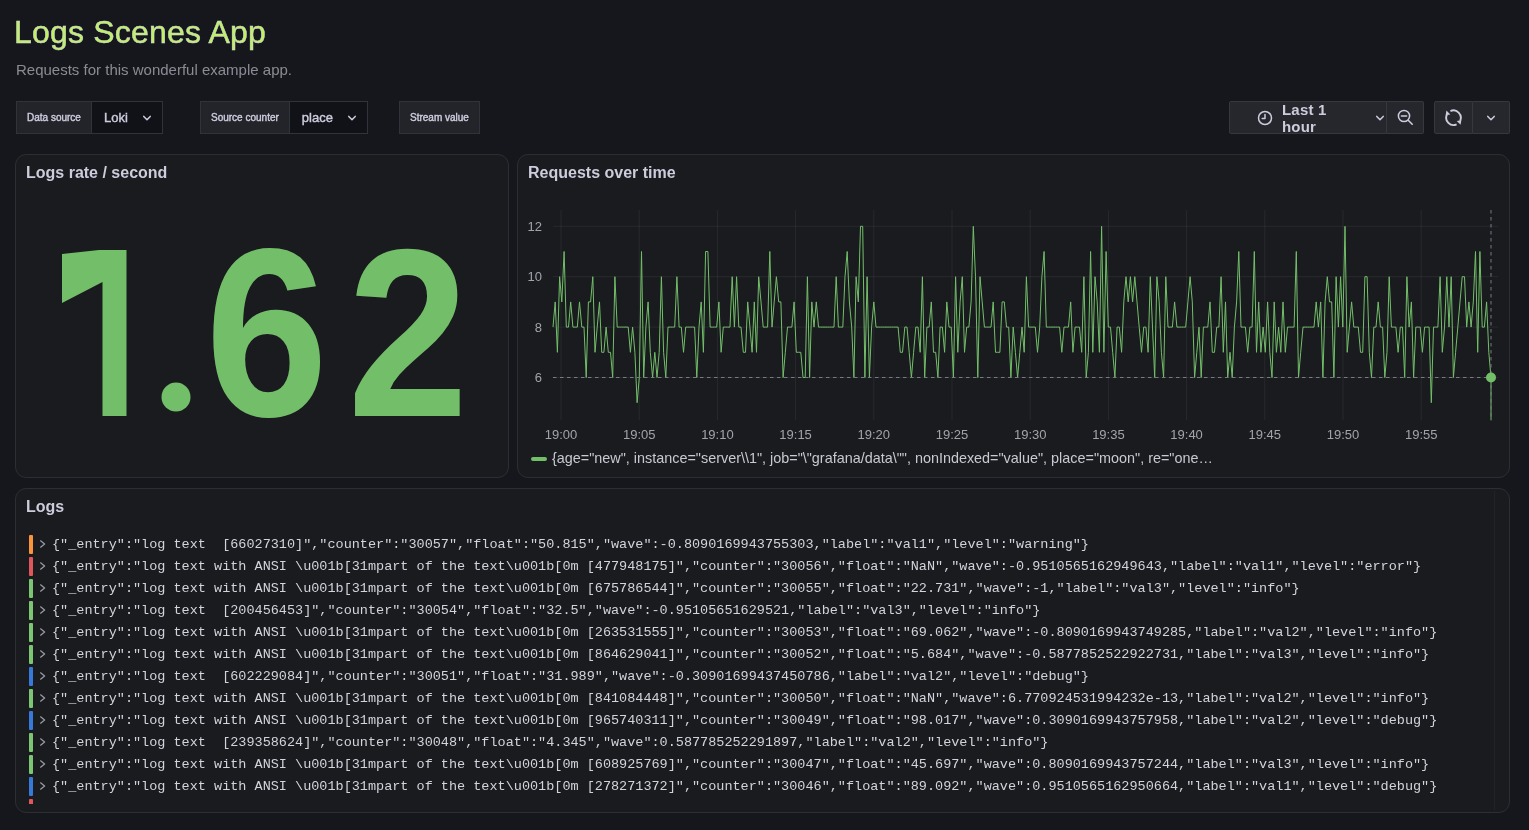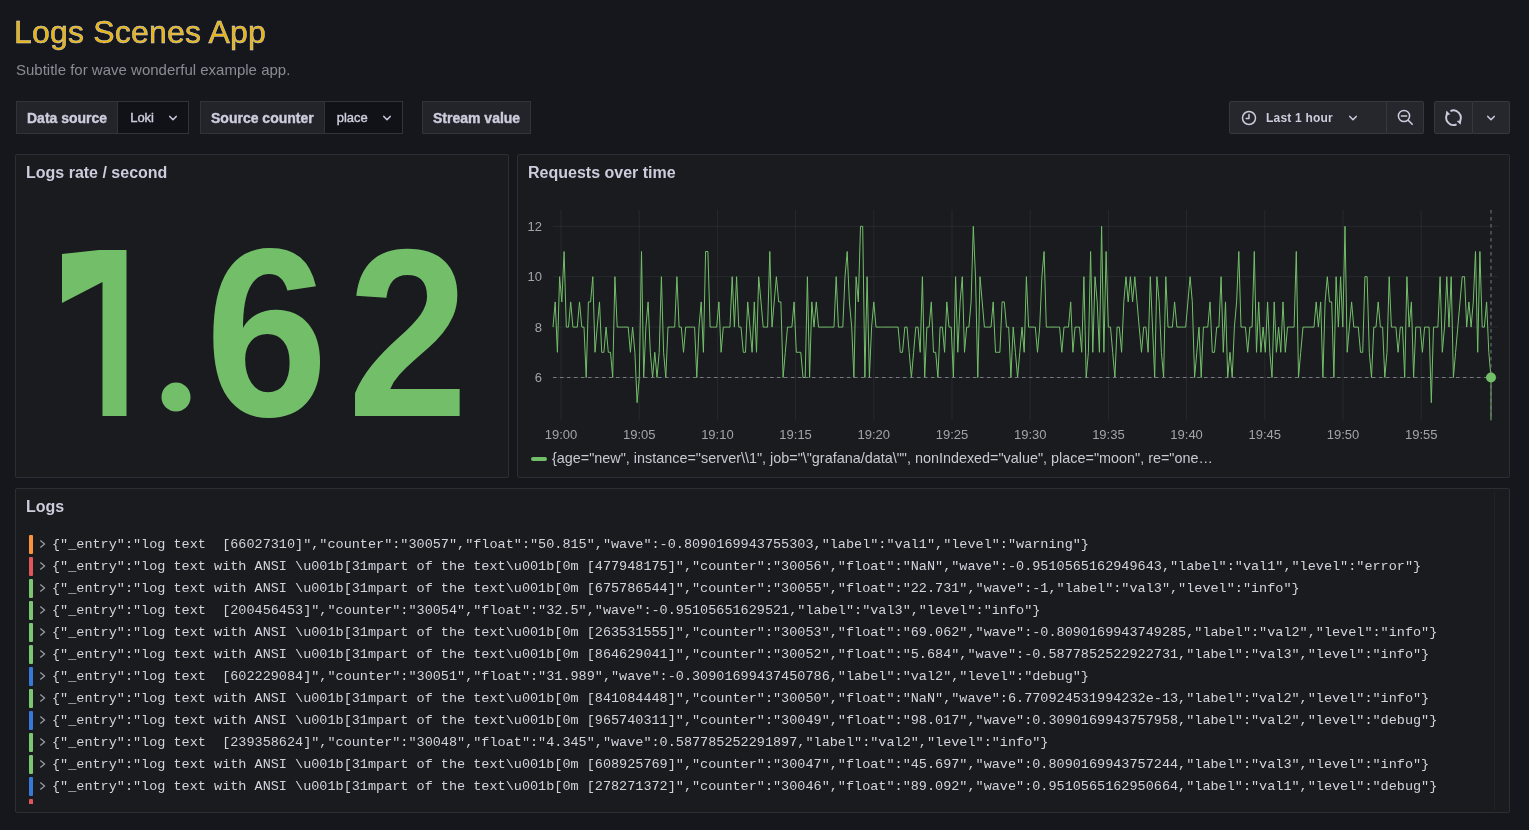--- a/index.html
+++ b/index.html
@@ -1,49 +1,49 @@
 <!DOCTYPE html>
 <html><head><meta charset="utf-8"><style>
 * {margin:0;padding:0;box-sizing:border-box}
 html,body {width:1529px;height:830px;overflow:hidden;background:#16171c;font-family:"Liberation Sans",sans-serif;}
 .abs {position:absolute}
-.panel {position:absolute;background:#191b1f;border:1px solid #2c2e34;border-radius:2px}
+.panel {position:absolute;background:#191b1f;border:1px solid #2c2e34;border-radius:11px}
 .ptitle {position:absolute;left:10px;top:10px;font-size:16px;line-height:16px;font-weight:700;color:#ccccdc}
 .vgroup {position:absolute;top:101px;display:flex;height:33px}
-.vlabel {background:#22242a;border:1px solid #30333a;color:#ccccdc;font-size:14px;font-weight:700;-webkit-text-stroke:0.4px #ccccdc;display:flex;align-items:center;padding:8px 10px;white-space:nowrap}
+.vlabel {background:#22242a;border:1px solid #30333a;color:#ccccdc;font-size:10px;font-weight:400;-webkit-text-stroke:0.4px #ccccdc;display:flex;align-items:center;padding:8px 10px;white-space:nowrap}
 .vval {background:#111218;border:1px solid #30333a;border-left:none;color:#ccccdc;font-size:13px;font-weight:400;-webkit-text-stroke:0.4px #ccccdc;display:flex;align-items:center;padding:0 9px 0 12px;white-space:nowrap;gap:13px}
 .btn {background:#26272d;border:1px solid #37383e;color:#ccccdc;display:flex;align-items:center;justify-content:center;height:33px}
 .gl {stroke:rgba(204,204,220,0.08);stroke-width:1}
 .axl {fill:#a2a4ab;font-size:13px;font-family:'Liberation Sans',sans-serif}
 .lrow {display:flex;align-items:center;height:22px}
 .lbar {width:4px;height:19px;flex:none;border-radius:1px}
 .ltxt {font-family:"Liberation Mono",monospace;font-size:13.5px;color:#d2d3dc;white-space:pre}
 </style></head>
 <body>
-<div class="abs" style="left:14px;top:14px;font-size:32px;color:#eab308;font-weight:400;letter-spacing:0.2px;-webkit-text-stroke:0.5px #d8d9dd">Logs Scenes App</div>
-<div class="abs" style="left:16px;top:61px;font-size:15px;color:#8b8b95">Subtitle for wave wonderful example app.</div>
+<div class="abs" style="left:14px;top:14px;font-size:32px;color:#bef264;font-weight:400;letter-spacing:0.2px;-webkit-text-stroke:0.5px #d8d9dd">Logs Scenes App</div>
+<div class="abs" style="left:16px;top:61px;font-size:15px;color:#8b8b95">Requests for this wonderful example app.</div>
 
 <div class="vgroup" style="left:16px">
     <div class="vlabel">Data source</div>
     <div class="vval">Loki <svg width="12" height="12" viewBox="0 0 12 12" style="flex:none">
         <path d="M2.8 4.4 L6 7.8 L9.2 4.4" fill="none" stroke="#ccccdc" stroke-width="1.5" stroke-linecap="round" stroke-linejoin="round"></path>
       </svg></div>
   </div>
 <div class="vgroup" style="left:200px">
     <div class="vlabel">Source counter</div>
     <div class="vval">place <svg width="12" height="12" viewBox="0 0 12 12" style="flex:none">
         <path d="M2.8 4.4 L6 7.8 L9.2 4.4" fill="none" stroke="#ccccdc" stroke-width="1.5" stroke-linecap="round" stroke-linejoin="round"></path>
       </svg></div>
   </div>
-<div class="vgroup" style="left:422px">
+<div class="vgroup" style="left:399px">
     <div class="vlabel">Stream value</div>
   </div>
 
 <div class="abs" style="left:1229px;top:101px;display:flex">
-  <div class="btn" style="width:158px;gap:9px;justify-content:flex-start;padding-left:11px;border-radius:2px 0 0 2px;font-weight:700;font-size:12px;letter-spacing:0.2px">
+  <div class="btn" style="width:158px;gap:9px;justify-content:flex-start;padding-left:27px;border-radius:2px 0 0 2px;font-weight:700;font-size:15px;letter-spacing:0.2px">
       <svg width="16" height="16" viewBox="0 0 16 16" style="flex:none">
         <circle cx="8" cy="8" r="6.5" fill="none" stroke="#ccccdc" stroke-width="1.5"></circle>
         <path d="M8 4.4 V8.4 L5.2 8.4" fill="none" stroke="#ccccdc" stroke-width="1.5" stroke-linecap="round" stroke-linejoin="round"></path>
       </svg>
       <span style="margin-right:5px">Last 1 hour</span>
       <svg width="12" height="12" viewBox="0 0 12 12" style="flex:none">
         <path d="M2.8 4.4 L6 7.8 L9.2 4.4" fill="none" stroke="#ccccdc" stroke-width="1.5" stroke-linecap="round" stroke-linejoin="round"></path>
       </svg>
     </div>
   <div class="btn" style="width:37px;border-left:none;border-radius:0 2px 2px 0">

